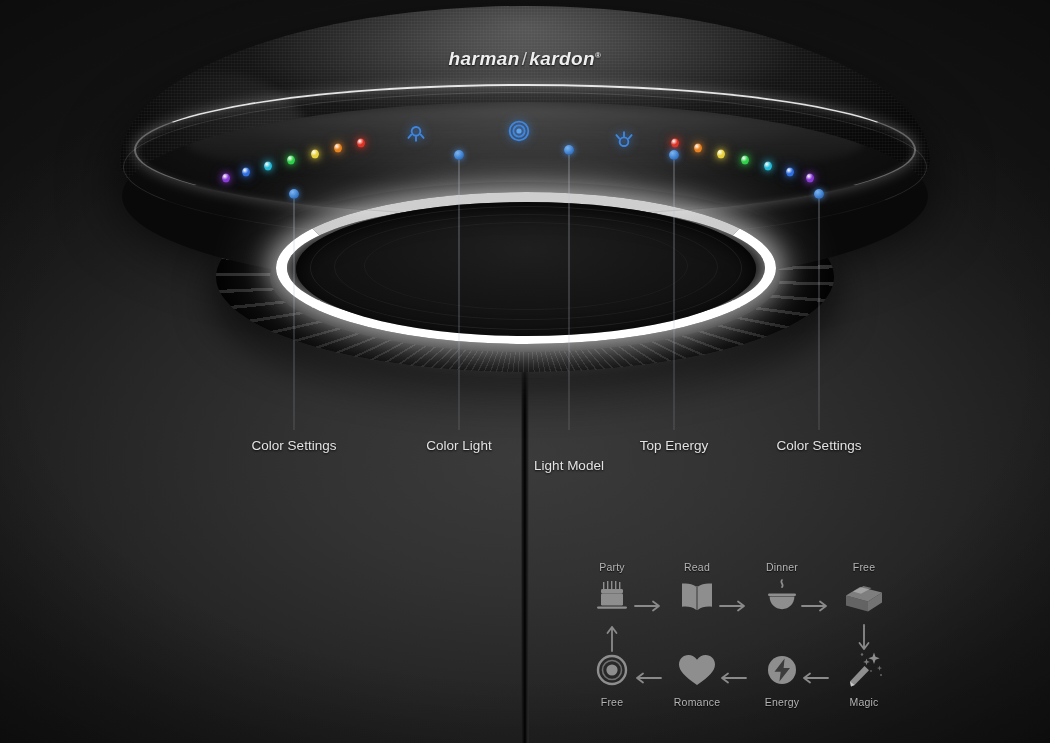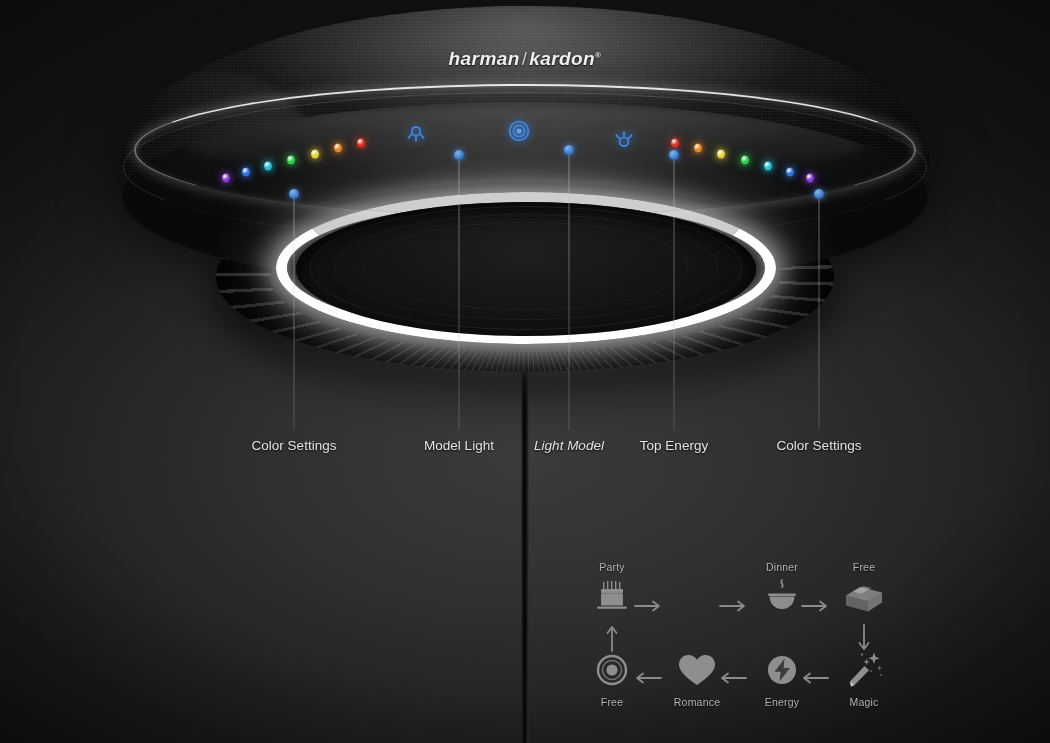--- a/index.html
+++ b/index.html
@@ -283,24 +283,24 @@
 
   <div id="pole-cap"></div>
   <div id="pole"></div>
 
   <div id="callouts">
       <div class="callout-line" style="left: 294px; top: 199px; height: 231px;"></div>
       <div class="callout-dot" style="left: 294px; top: 194px;"></div>
       <div class="callout-label" style="left: 294px; top: 438px;">Color Settings</div>
       <div class="callout-line" style="left: 459px; top: 160px; height: 270px;"></div>
       <div class="callout-dot" style="left: 459px; top: 155px;"></div>
-      <div class="callout-label" style="left: 459px; top: 438px;">Model Light</div>
+      <div class="callout-label" style="left: 459px; top: 438px;">Color Light</div>
       <div class="callout-line" style="left: 569px; top: 155px; height: 275px;"></div>
       <div class="callout-dot" style="left: 569px; top: 150px;"></div>
-      <div class="callout-label" style="left: 569px; top: 438px; font-style: italic;">Light Model</div>
+      <div class="callout-label" style="left: 569px; top: 458px;">Light Model</div>
       <div class="callout-line" style="left: 674px; top: 160px; height: 270px;"></div>
       <div class="callout-dot" style="left: 674px; top: 155px;"></div>
       <div class="callout-label" style="left: 674px; top: 438px;">Top Energy</div>
       <div class="callout-line" style="left: 819px; top: 199px; height: 231px;"></div>
       <div class="callout-dot" style="left: 819px; top: 194px;"></div>
       <div class="callout-label" style="left: 819px; top: 438px;">Color Settings</div>
     </div>
 
   <div id="modes">
       <div class="mode top" style="left: 0px; top: 0px;">
@@ -311,20 +311,30 @@
             <rect x="15" y="3" width="1.4" height="8"></rect>
             <rect x="19" y="3" width="1.4" height="8"></rect>
             <rect x="23" y="3" width="1.4" height="8"></rect>
             <rect x="27" y="4" width="1.4" height="7"></rect>
             <rect x="9" y="11" width="22" height="4.5" rx="1.4"></rect>
             <rect x="9" y="15.5" width="22" height="12" rx="1.2"></rect>
             <rect x="5" y="28.5" width="30" height="2.2" rx="1.1"></rect>
           </svg>
         </div>
       </div>
+      <div class="mode top" style="left: 85px; top: 0px;">
+        <div class="m-lab">Read</div>
+        <div class="m-ico">
+          <svg width="42" height="40" viewBox="0 0 42 40" fill="#8e8e8e">
+            <path d="M20 8.5C16.5 5.8 11.5 5 6 5.6v23.2c5.5-.6 10.5.2 14 2.9z"></path>
+            <path d="M22 8.5C25.5 5.8 30.5 5 36 5.6v23.2c-5.5-.6-10.5.2-14 2.9z"></path>
+            <rect x="20" y="8" width="2" height="24" opacity=".55"></rect>
+          </svg>
+        </div>
+      </div>
       <div class="mode top" style="left: 170px; top: 0px;">
         <div class="m-lab">Dinner</div>
         <div class="m-ico">
           <svg width="42" height="42" viewBox="0 0 42 42" fill="none">
             <path d="M21 3c-2.6 2.6 2.6 4.4 0 7.2" stroke="#8e8e8e" stroke-width="1.7" stroke-linecap="round"></path>
             <rect x="7" y="16.5" width="28" height="2.6" rx="1.3" fill="#8e8e8e"></rect>
             <path d="M8.6 19.6h24.8c0 7.4-5.6 12.6-12.4 12.6S8.6 27 8.6 19.6z" fill="#8e8e8e"></path>
           </svg>
         </div>
       </div>

